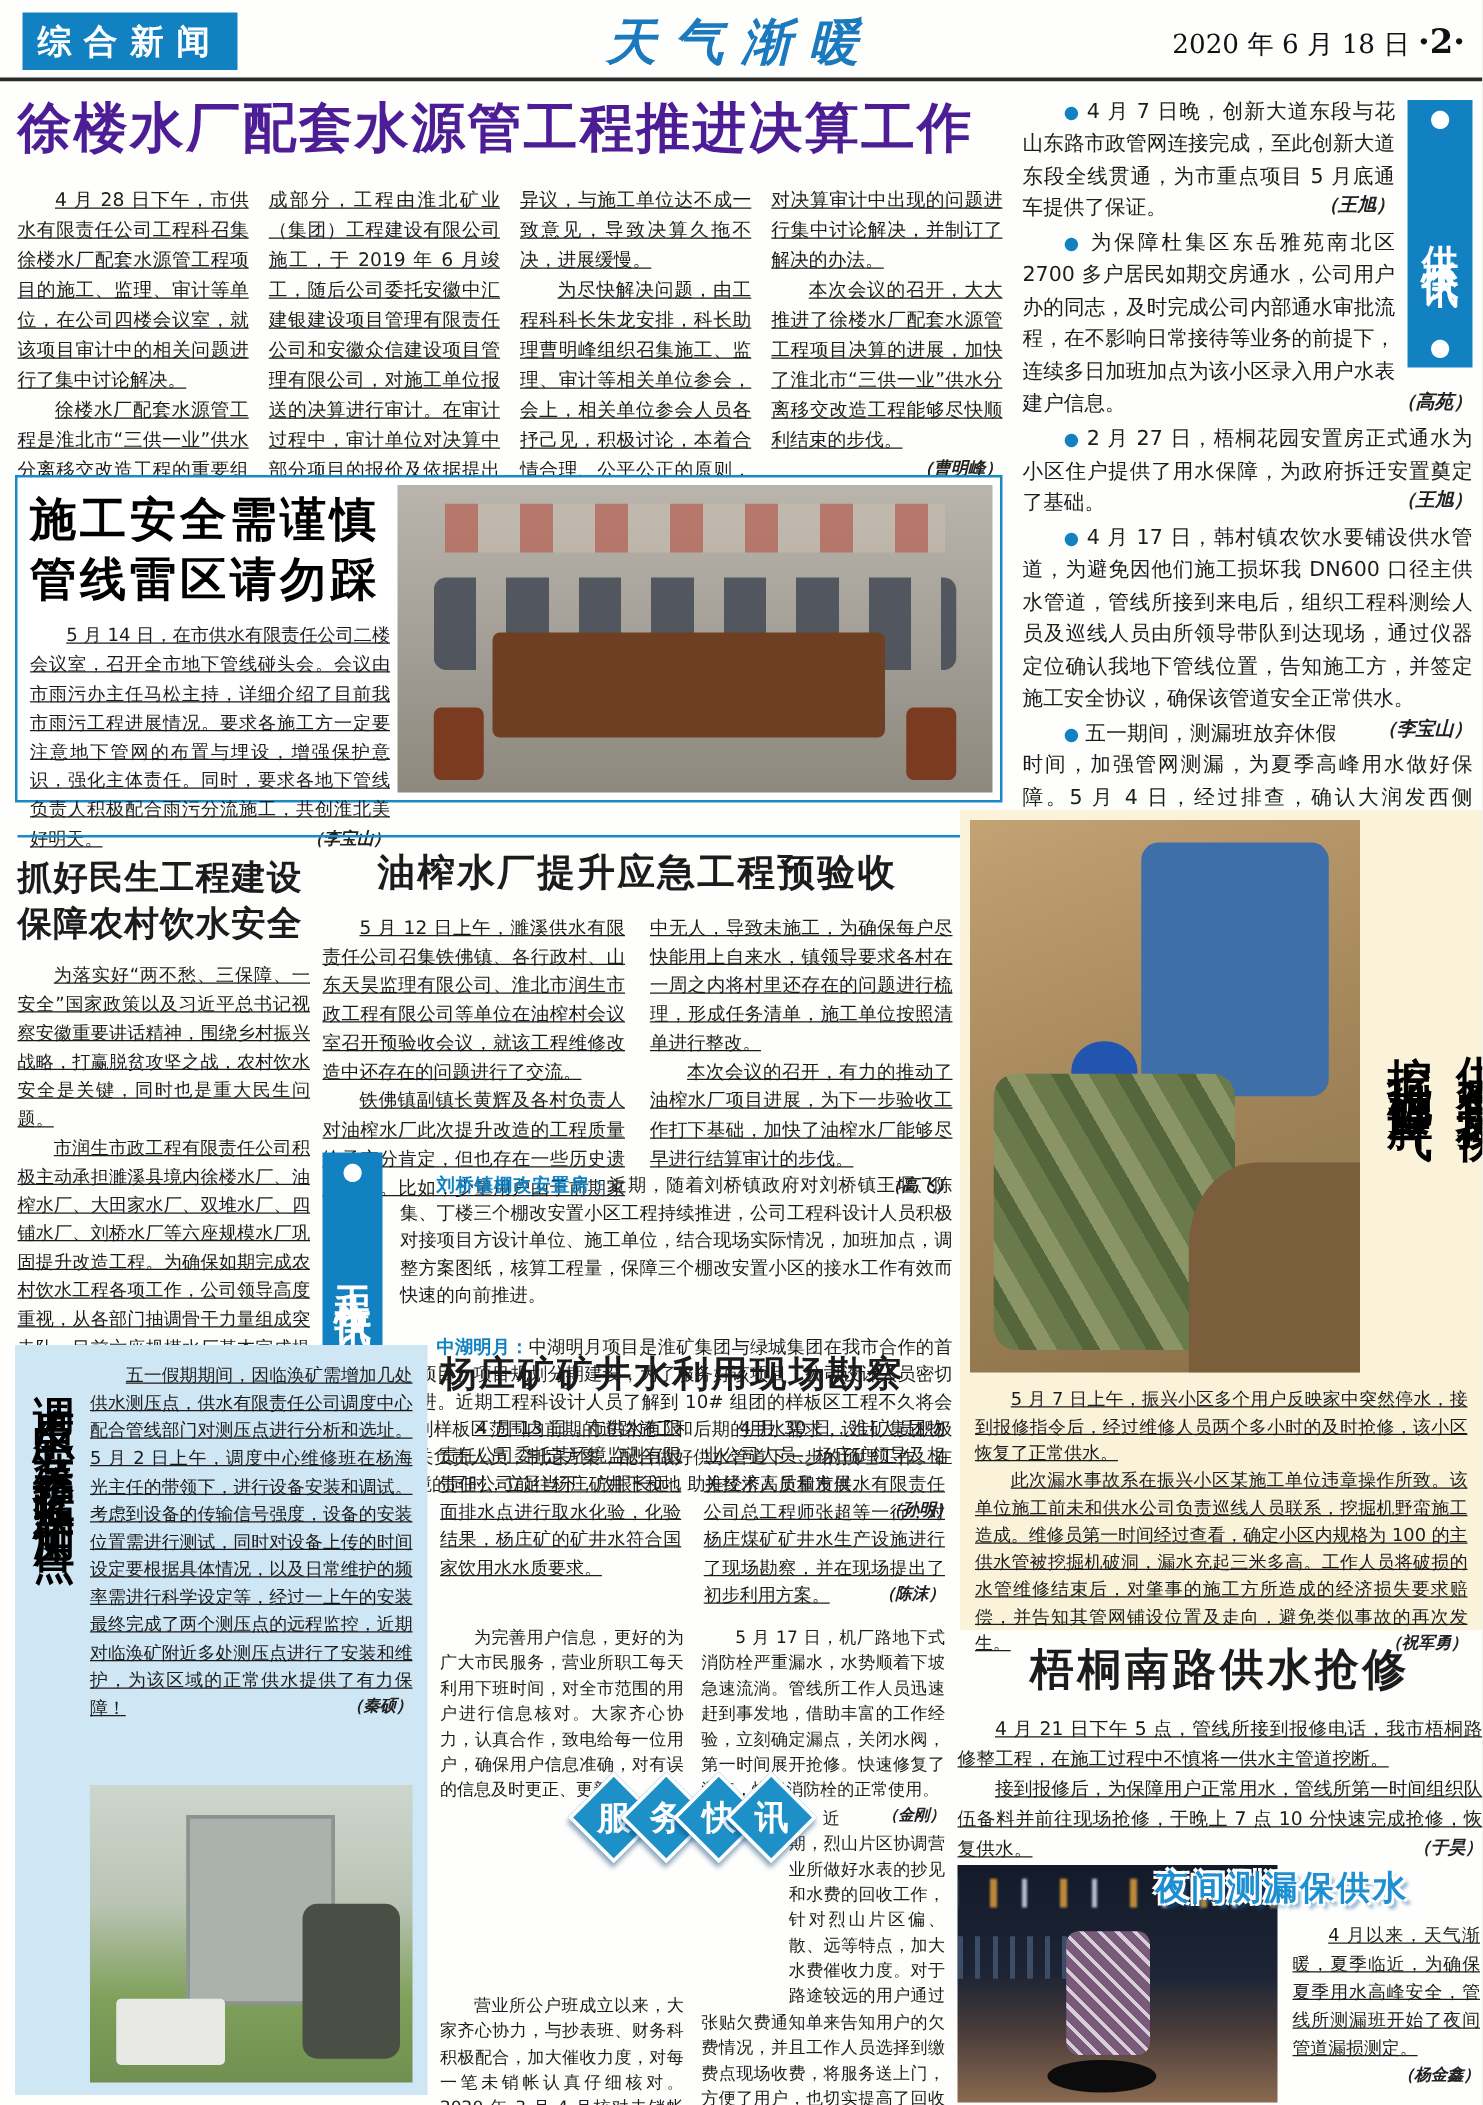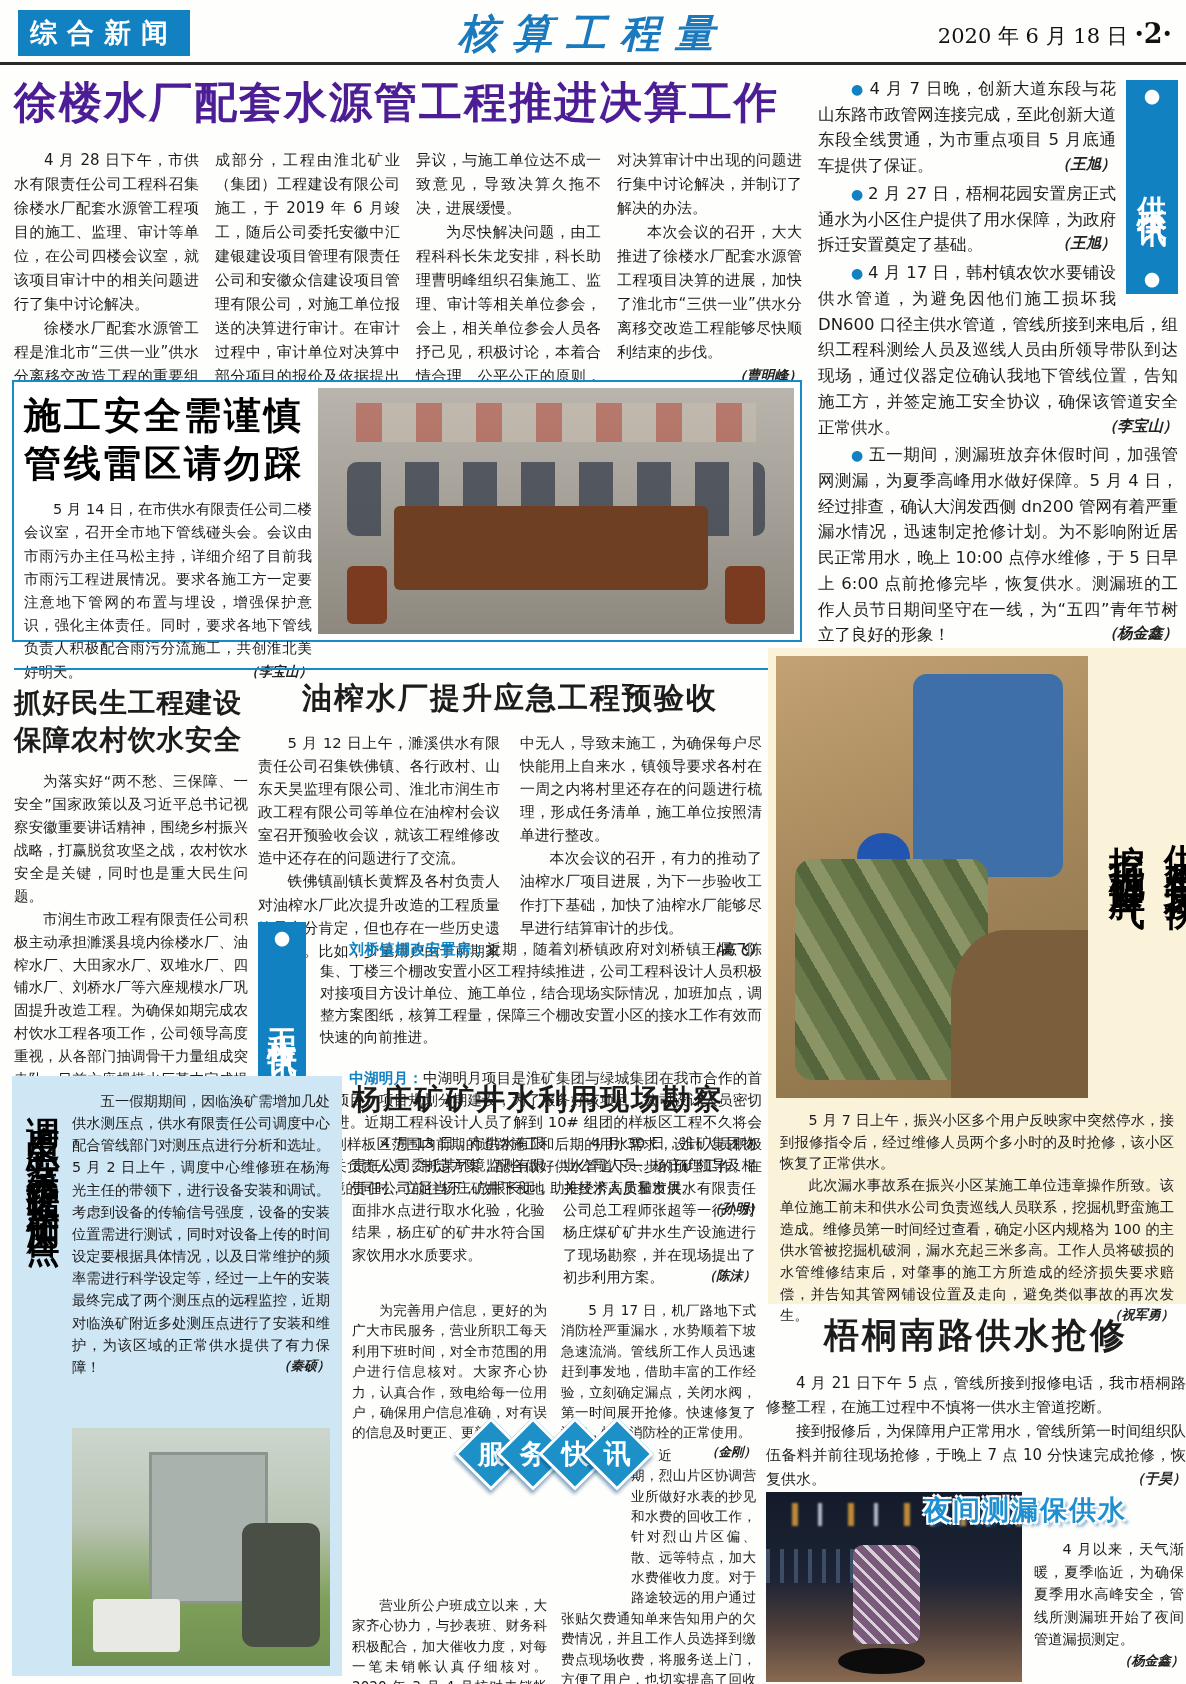--- a/index.html
+++ b/index.html
@@ -14,21 +14,21 @@
   .masthead { position:absolute; left:0; right:0; top:6px; text-align:center;
     font-family:"DejaVu Serif","Liberation Serif",serif; font-weight:bold; font-style:italic;
     font-size:40px; color:#1b79bd; letter-spacing:14px; }
   .dateline { position:absolute; right:14px; top:18px; font-size:21px; color:#111;
     font-family:"DejaVu Serif","Liberation Serif",serif; }
   .dateline .pageno { font-size:27px; font-weight:bold; }
   .header-rule { position:absolute; left:0; right:0; top:62px; border-top:3px solid #2a2a2a; }
 
   
   p.body { text-align:justify; text-justify:inter-character; }
-  p.indent { text-indent:2em; }
+  p.indent { text-indent:2em;text-decoration:underline; }
   .byline { float:right; font-style:italic; font-weight:bold; font-size:0.92em; color:#222; }
 
   
   .lead { position:absolute; left:14px; top:74px; width:788px; }
   .lead h1 { font-size:43px; font-weight:bold; color:#4c1d95; letter-spacing:2px; white-space:nowrap; }
   .lead .cols { margin-top:16px; column-count:4; column-gap:16px; font-size:15px; line-height:1.6; }
 
   
   .supply { position:absolute; left:818px; top:76px; width:360px; font-size:16.5px; line-height:1.56; }
   .supply p { text-align:justify; text-indent:2em; margin-bottom:2px; }
@@ -135,21 +135,21 @@
   .night .txt { position:absolute; left:268px; top:46px; width:150px; font-size:14.3px; line-height:1.58; }
 
   :root { --accent:#1181c2; }
 </style>
 </head>
 <body>
 
 <div class="page">
 
   <div class="section-box">综合新闻</div>
-  <div class="masthead">核算工程量</div>
+  <div class="masthead">天气渐暖</div>
   <div class="dateline">
     <span>2020 年 6 月 18 日</span>
     <span class="pageno">·2·</span>
   </div>
   <div class="header-rule"></div>
 
   <div class="lead">
     <h1>徐楼水厂配套水源管工程推进决算工作</h1>
     <div class="cols">
       <p class="body indent">4 月 28 日下午，市供水有限责任公司工程科召集徐楼水厂配套水源管工程项目的施工、监理、审计等单位，在公司四楼会议室，就该项目审计中的相关问题进行了集中讨论解决。</p>
@@ -160,20 +160,21 @@
     </div>
   </div>
 
   <div class="supply">
     <div class="vbanner">
       <span class="dot">●</span>
       <span class="vtext">供水快讯</span>
       <span class="dot">●</span>
     </div>
     <p><span>4 月 7 日晚，创新大道东段与花山东路市政管网连接完成，至此创新大道东段全线贯通，为市重点项目 5 月底通车提供了保证。</span><span class="byline">（王旭）</span></p>
+    <p><span>为保障杜集区东岳雅苑南北区 2700 多户居民如期交房通水，公司用户办的同志，及时完成公司内部通水审批流程，在不影响日常接待等业务的前提下，连续多日加班加点为该小区录入用户水表建户信息。</span><span class="byline">（高苑）</span></p>
     <p><span>2 月 27 日，梧桐花园安置房正式通水为小区住户提供了用水保障，为政府拆迁安置奠定了基础。</span><span class="byline">（王旭）</span></p>
     <p><span>4 月 17 日，韩村镇农饮水要铺设供水管道，为避免因他们施工损坏我 DN600 口径主供水管道，管线所接到来电后，组织工程科测绘人员及巡线人员由所领导带队到达现场，通过仪器定位确认我地下管线位置，告知施工方，并签定施工安全协议，确保该管道安全正常供水。</span><span class="byline">（李宝山）</span></p>
     <p><span>五一期间，测漏班放弃休假时间，加强管网测漏，为夏季高峰用水做好保障。5 月 4 日，经过排查，确认大润发西侧 dn200 管网有着严重漏水情况，迅速制定抢修计划。为不影响附近居民正常用水，晚上 10:00 点停水维修，于 5 日早上 6:00 点前抢修完毕，恢复供水。测漏班的工作人员节日期间坚守在一线，为“五四”青年节树立了良好的形象！</span><span class="byline">（杨金鑫）</span></p>
     <p><span>近期，烈山片区针对企业用水难管理、路途远、人员少等特点，按公司的要求，对部分企业的水表电子计量器进行了更换。为了尽量不影响企业生活、生产用水，经过协调，根据企业的不同情况制定了不同的更换方案。部分企业只能在下班后更换，因此，需要夜间操作，白天先开挖，做好一切更换准备工作。</span><span class="byline">（黄开杰）</span></p>
   </div>
 
   <div class="safety">
     <div class="left">
       <h2>
         <span>施工安全需谨慎</span><br>

